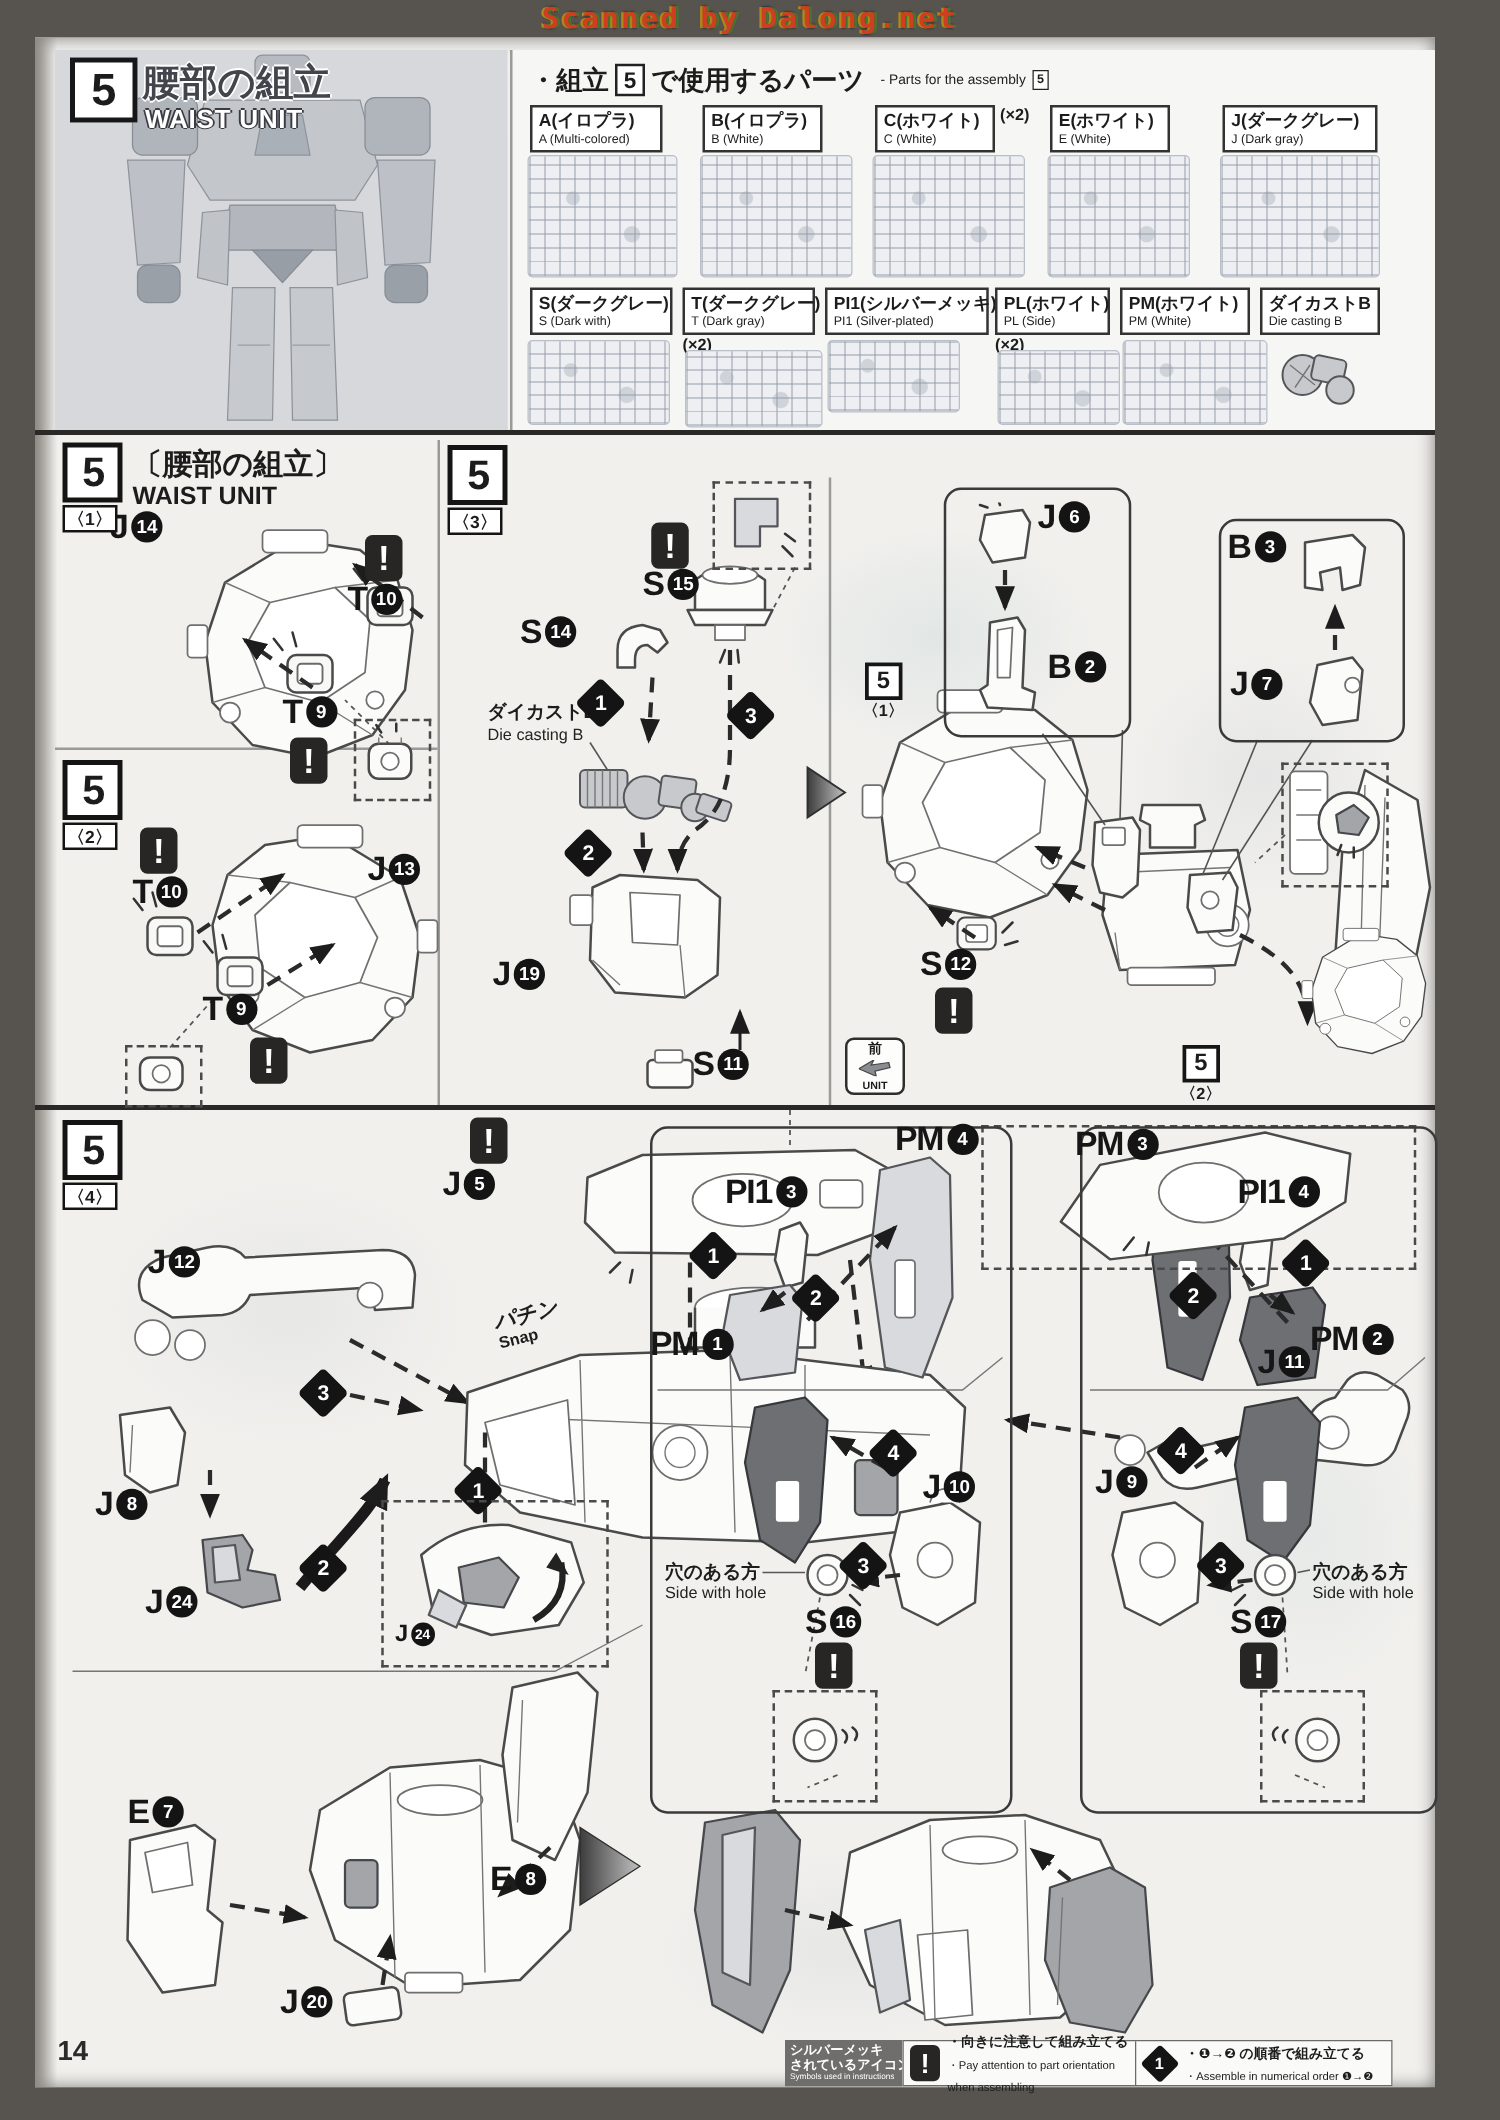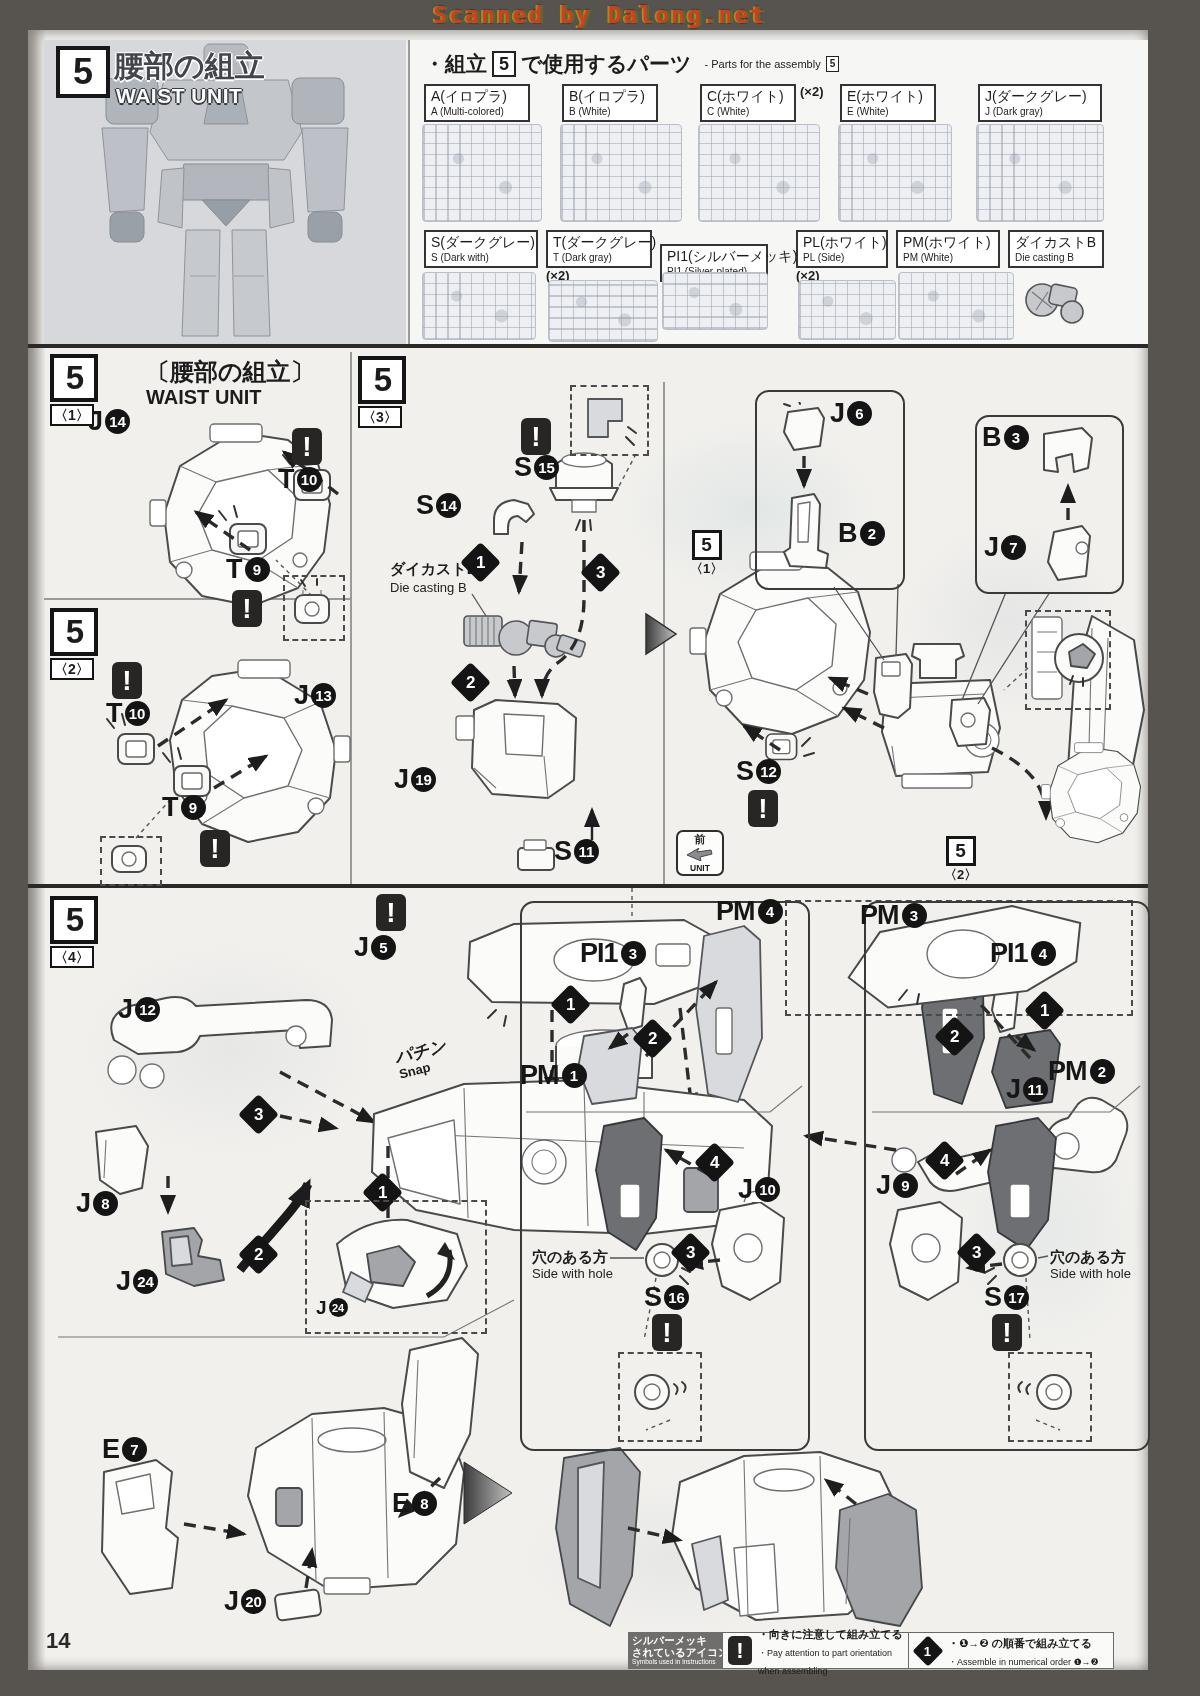--- a/index.html
+++ b/index.html
@@ -27,21 +27,21 @@
   .excl{position:absolute;width:30px;height:37px;background:#272625;border-radius:6px;color:#fff;
     font-weight:bold;font-size:28px;line-height:37px;text-align:center;}
   .dia{position:absolute;width:29px;height:29px;background:#141414;border-radius:4px;
     transform:rotate(45deg);display:flex;align-items:center;justify-content:center;}
   .dia b{transform:rotate(-45deg);color:#fff;font-size:17px;line-height:1;}
   .phead{position:absolute;display:flex;flex-direction:column;align-items:flex-start;}
   .p5{width:40px;height:40px;border:4px solid #141414;background:#fff;font-weight:bold;
     font-size:33px;line-height:40px;text-align:center;letter-spacing:-2px;}
   .ps{margin-top:2px;border:2px solid #141414;background:#fff;font-weight:bold;font-size:14px;
     line-height:18px;padding:0 2px;}
-  .ptitle{position:absolute;margin-left:40px;}
+  .ptitle{position:absolute;}
   .ptjp{font-weight:bold;font-size:24px;line-height:1.15;}
   .pten{font-weight:bold;font-size:20px;letter-spacing:0;}
   .ref{position:absolute;display:flex;flex-direction:column;align-items:center;}
   .ref .r5{width:24px;height:24px;border:3px solid #161616;background:#fff;font-weight:bold;
     font-size:19px;line-height:24px;text-align:center;}
   .ref .rs{font-weight:bold;font-size:13px;}
   .dashbox{position:absolute;border:2px dashed #4a4a4a;}
   .note{position:absolute;font-size:15px;font-weight:bold;white-space:nowrap;}
   .noteen{position:absolute;font-size:13px;font-weight:normal;white-space:nowrap;color:#222;}
   .front{position:absolute;width:48px;height:46px;border:2.5px solid #2e2e2e;border-radius:7px;
@@ -59,21 +59,21 @@
     text-shadow:1.5px 0 0 #fff,-1.5px 0 0 #fff,0 1.5px 0 #fff,0 -1.5px 0 #fff;}
   .hten{position:absolute;left:116px;top:84px;font-weight:bold;font-size:21px;color:#fff;
     letter-spacing:.5px;text-shadow:1.5px 0 0 #3a3c42,-1.5px 0 0 #3a3c42,0 1.5px 0 #3a3c42,0 -1.5px 0 #3a3c42;}
   .plpanel{position:absolute;left:410px;top:40px;width:738px;height:306px;background:#f6f6f4;}
   .plhead{position:absolute;left:424px;top:50px;display:flex;align-items:center;gap:5px;}
   .pljp{font-weight:bold;font-size:21px;}
   .plbox{border:2.5px solid #222;padding:0 5px;font-weight:bold;font-size:18px;line-height:22px;background:#fff;}
   .plen{font-size:11px;color:#222;margin-left:8px;}
   .plboxs{border:1.5px solid #222;padding:0 3px;font-weight:bold;font-size:10px;line-height:14px;background:#fff;}
   .pbox{position:absolute;border:2.5px solid #333;background:#fff;padding:2px 5px 3px;box-sizing:border-box;}
-  .pcode{font-weight:normal;font-size:14px;white-space:nowrap;}
+  .pcode{font-weight:bold;font-size:14px;white-space:nowrap;}
   .pen{font-size:10px;color:#222;white-space:nowrap;}
   .pmult{position:absolute;font-weight:bold;font-size:13px;}
   .sprite{position:absolute;border:1.5px solid #b9bec7;border-radius:4px;background:
     repeating-linear-gradient(0deg,rgba(150,157,170,.5) 0 1.5px,transparent 1.5px 11px),
     repeating-linear-gradient(90deg,rgba(150,157,170,.5) 0 1.5px,transparent 1.5px 12px),
     radial-gradient(circle at 30% 35%,rgba(150,157,170,.35) 0 5px,transparent 6px),
     radial-gradient(circle at 70% 65%,rgba(150,157,170,.35) 0 6px,transparent 7px),#edeff3;}
   
   svg .ol{fill:#fbfbfa;stroke:#4a4a4a;stroke-width:2;stroke-linejoin:round;}
   svg .ol2{fill:#ffffff;stroke:#6f6f6f;stroke-width:1.4;stroke-linejoin:round;}
@@ -187,21 +187,21 @@
 
 <div class="pbox" style="left:424px;top:230px;width:114px;">
     <div class="pcode">S(ダークグレー)</div>
     <div class="pen">S (Dark with)</div>
   </div>
 <div class="pbox" style="left:546px;top:230px;width:106px;">
     <div class="pcode">T(ダークグレー)</div>
     <div class="pen">T (Dark gray)</div>
   </div>
 <span class="pmult" style="left:546px;top:268px;">(×2)</span>
-<div class="pbox" style="left:660px;top:244px;width:108px;">
+<div class="pbox" style="left:660px;top:230px;width:131px;">
     <div class="pcode">PI1(シルバーメッキ)</div>
     <div class="pen">PI1 (Silver-plated)</div>
   </div>
 <div class="pbox" style="left:796px;top:230px;width:92px;">
     <div class="pcode">PL(ホワイト)</div>
     <div class="pen">PL (Side)</div>
   </div>
 <span class="pmult" style="left:796px;top:268px;">(×2)</span>
 <div class="pbox" style="left:896px;top:230px;width:104px;">
     <div class="pcode">PM(ホワイト)</div>

